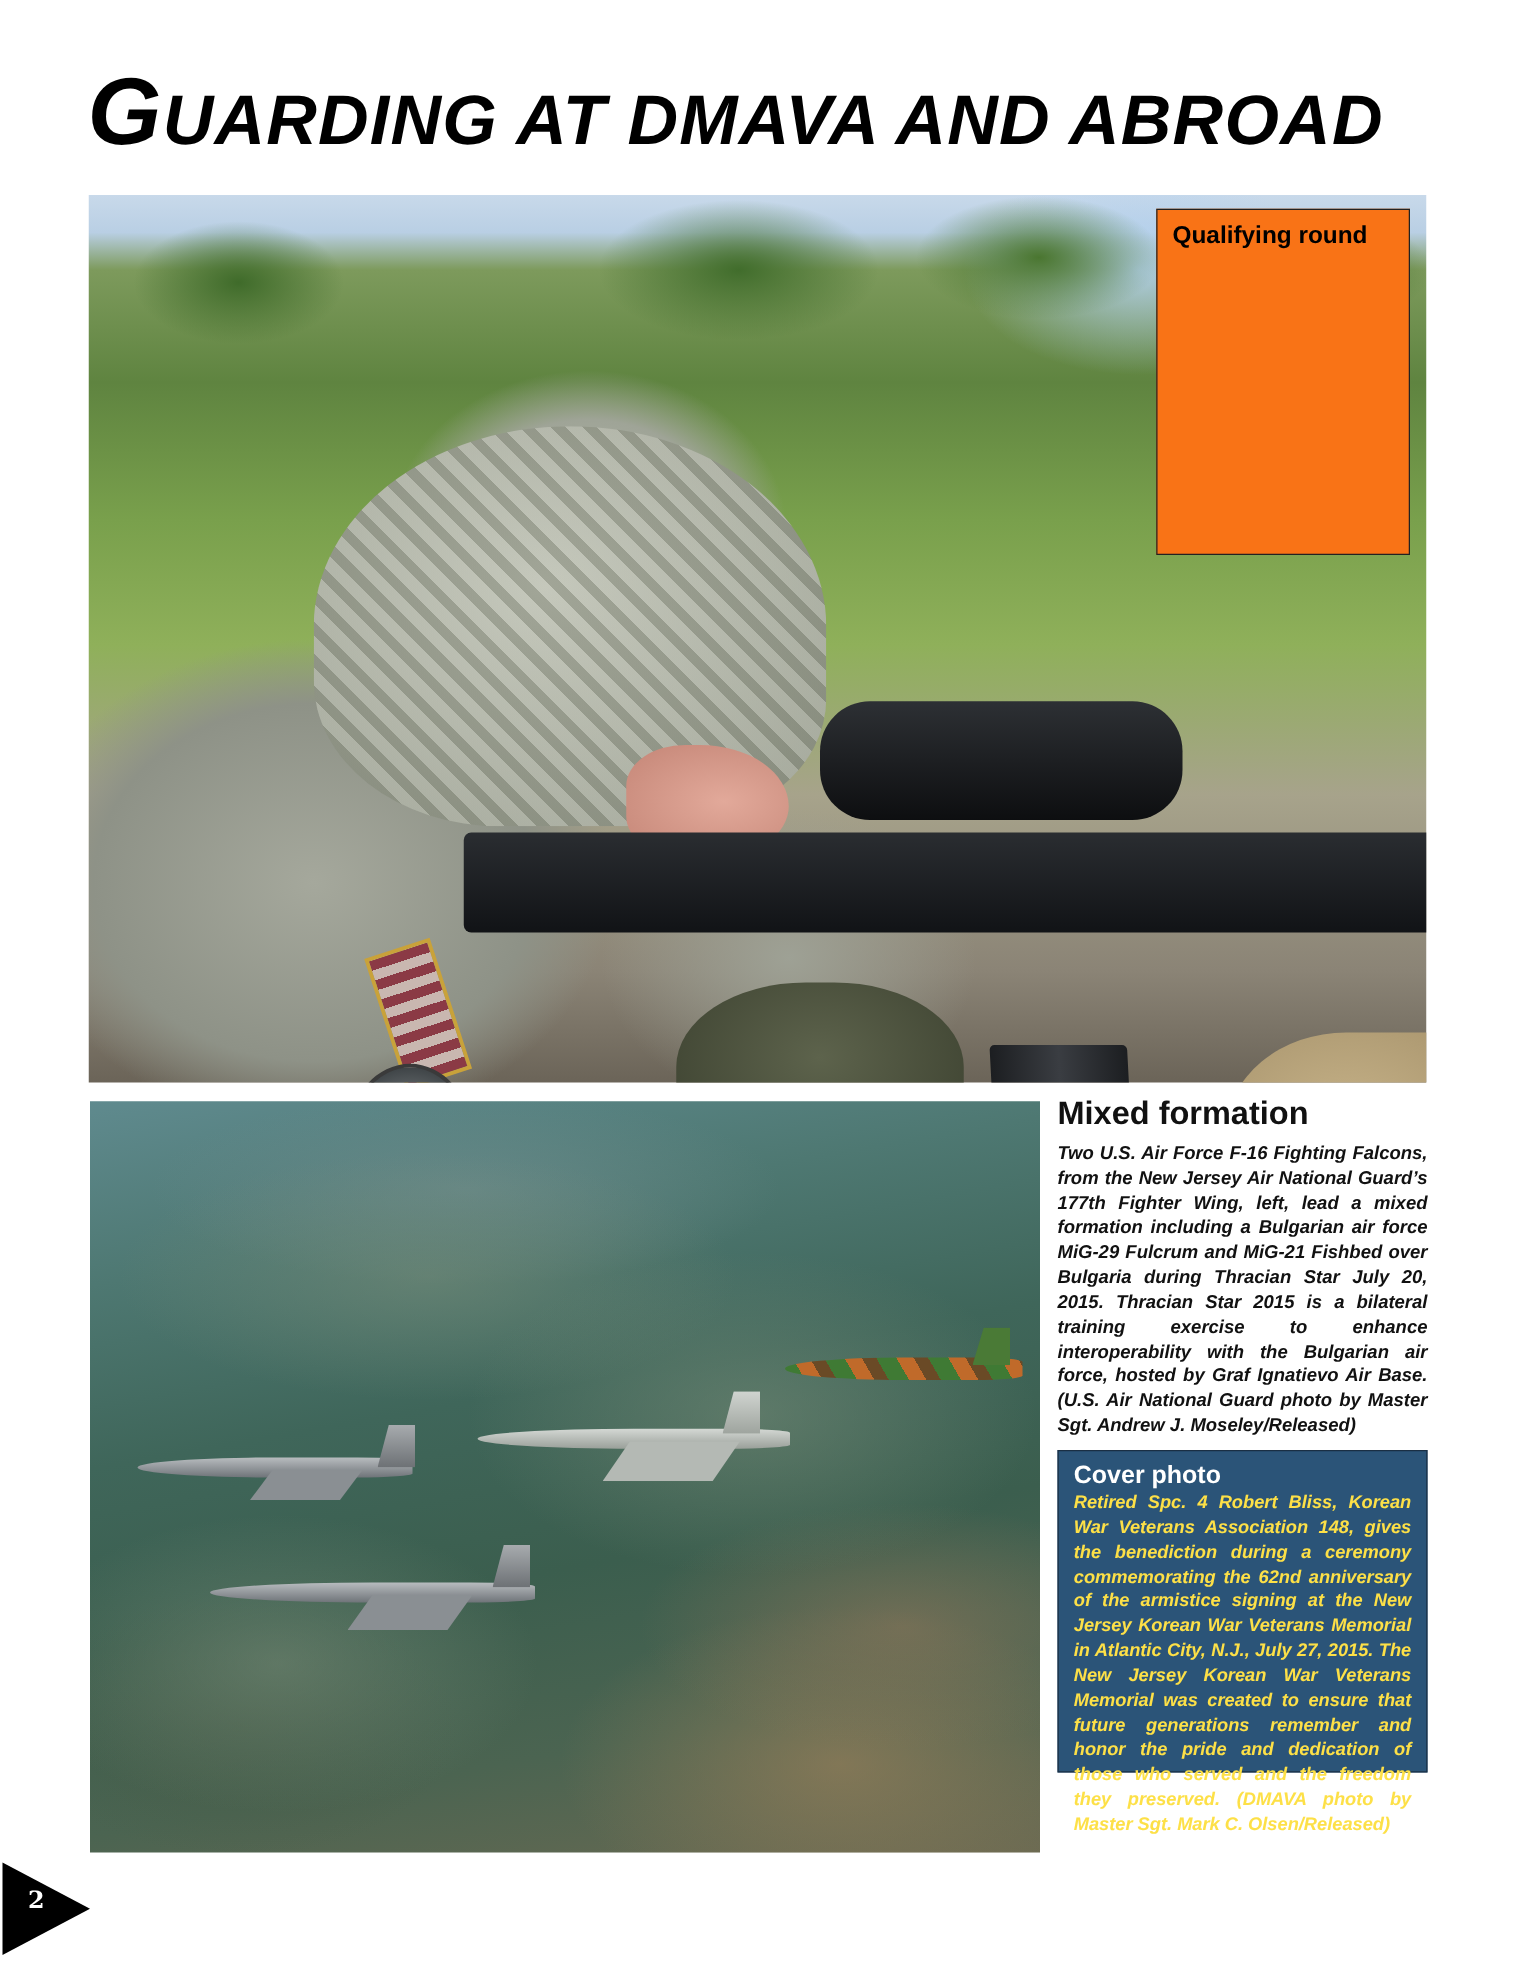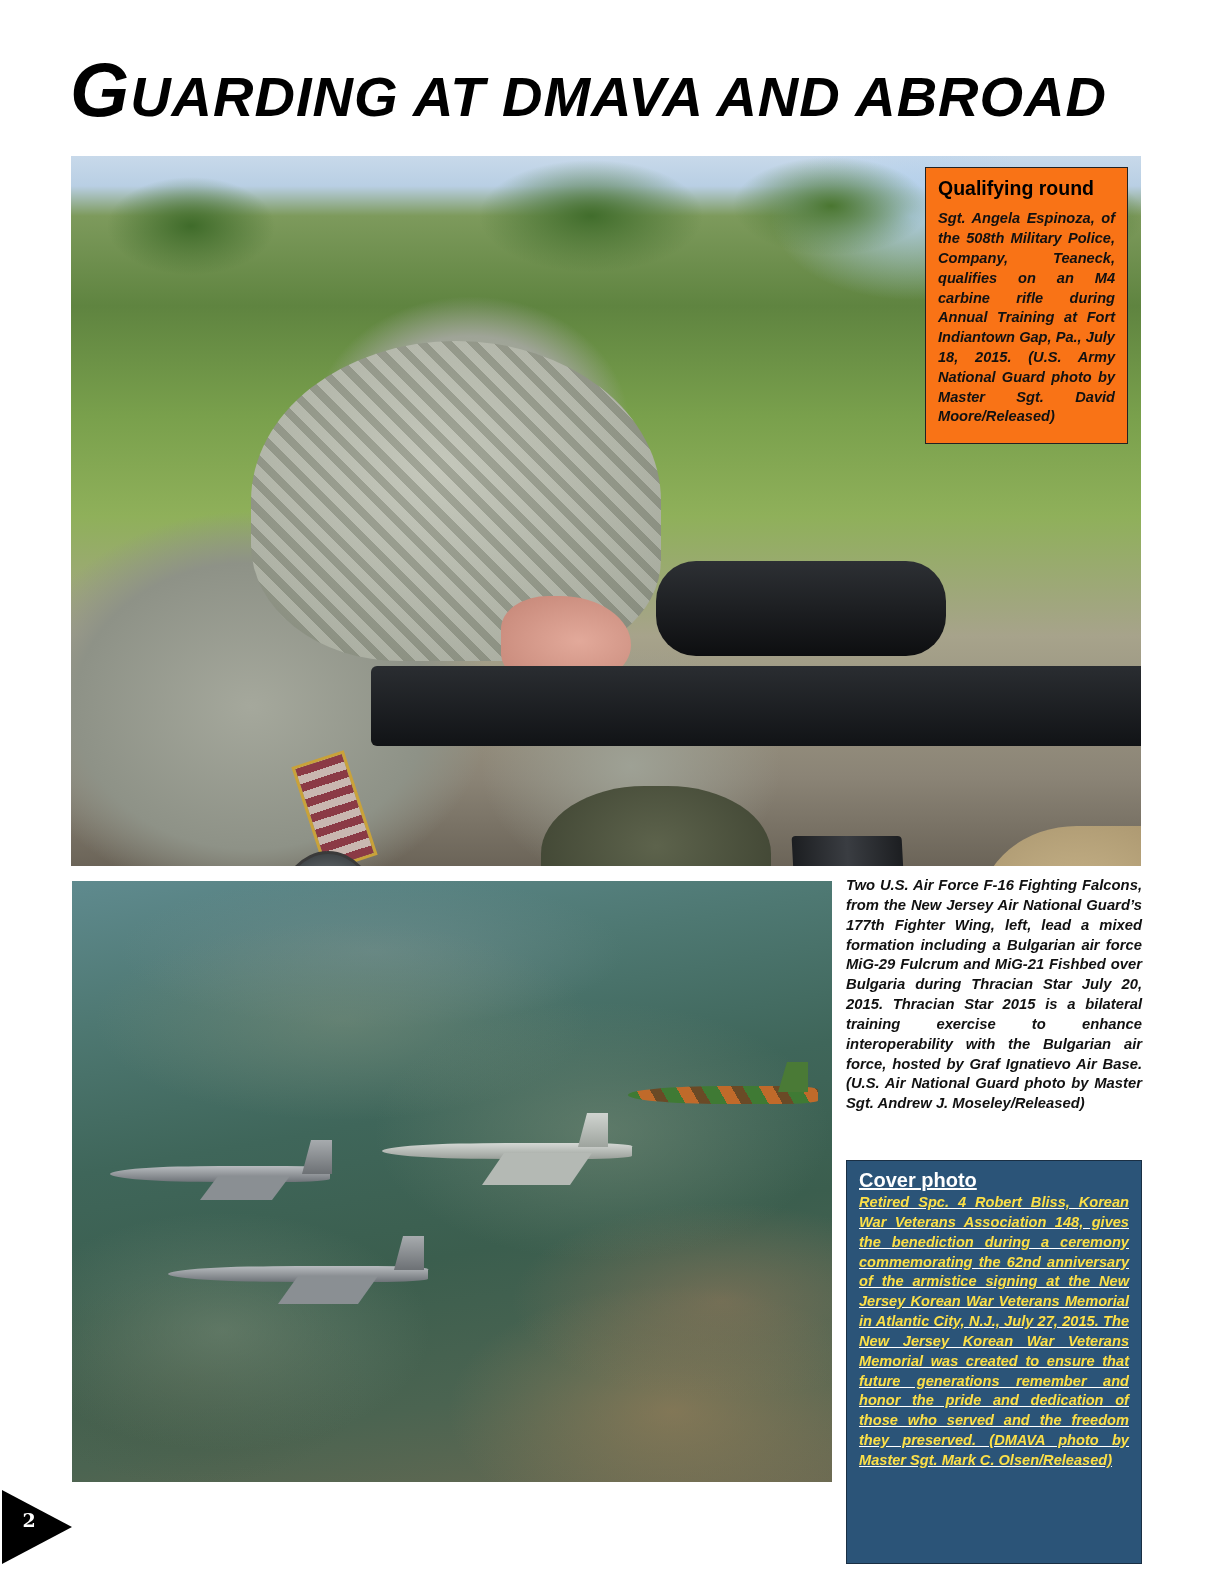--- a/index.html
+++ b/index.html
@@ -137,23 +137,23 @@
     .cap-mixed h2 {
       font-size: 26px; font-weight: bold; color: #111; line-height: 1.15; margin-bottom: 8px;
     }
     .cap-mixed p {
       font-size: 14.8px; font-weight: bold; font-style: italic; line-height: 19.85px;
       text-align: justify; color: #111;
     }
 
     
     .cap-cover {
-      position: absolute; left: 846px; top: 1160px; width: 296px; height: 404px;
+      position: absolute; left: 846px; top: 1160px; width: 296px; height: 258px;
       background: #2b5478; border: 1.5px solid #1a2f44;
-      padding: 8px 12px 6px 12px; color: #ffffff; text-decoration: underline;
+      padding: 8px 12px 6px 12px; color: #ffffff;
     }
     .cap-cover h2 {
       font-size: 20px; font-weight: bold; color: #ffffff; line-height: 1.1; margin-bottom: 2px;
     }
     .cap-cover p {
       font-size: 14.6px; font-weight: bold; font-style: italic; line-height: 19.85px;
       text-align: justify; color: #fde047;
     }
 
     
@@ -183,21 +183,20 @@
   <div class="magazine"></div>
   <div class="glove"></div>
 
   <div class="sandbag"></div>
   <div class="flag-patch"></div>
   <div class="unit-patch"></div>
 </div>
 
 <div class="cap-qual">
   <h2>Qualifying round</h2>
-  <p>Sgt. Angela Espinoza, of the 508th Military Police, Company, Teaneck, qualifies on an M4 carbine rifle during Annual Training at Fort Indiantown Gap, Pa., July 18, 2015. (U.S. Army National Guard photo by Master Sgt. David Moore/Released)</p>
 </div>
 
 <div class="photo-bottom">
   <div class="ridge" style="left:20px;top:40px;width:500px;height:200px;"></div>
   <div class="ridge" style="left:300px;top:120px;width:460px;height:260px;"></div>
   <div class="ridge" style="left:-60px;top:330px;width:420px;height:240px;"></div>
 
   <div class="jet" style="left:38px;top:285px;">
     <div class="body" style="width:220px;"></div>
     <div class="tail" style="left:192px;top:-26px;"></div>
@@ -216,20 +215,21 @@
     <div style="position:absolute;left:100px;top:10px;width:110px;height:32px;background:#b4b9b4;clip-path:polygon(20% 0,100% 0,80% 100%,0 100%);"></div>
   </div>
 
   <div class="jet" style="left:556px;top:205px;">
     <div class="body" style="width:190px;height:18px;background:repeating-linear-gradient(60deg,#3f7a34 0 14px,#c06a2a 14px 26px,#6a4a26 26px 36px);"></div>
     <div class="tail" style="left:150px;top:-24px;width:30px;height:30px;background:#4a7a36;"></div>
   </div>
 </div>
 
 <div class="cap-mixed">
+  <h2>Mixed formation</h2>
   <p>Two U.S. Air Force F-16 Fighting Falcons, from the New Jersey Air National Guard’s 177th Fighter Wing, left, lead a mixed formation including a Bulgarian air force MiG-29 Fulcrum and MiG-21 Fishbed over Bulgaria during Thracian Star July 20, 2015. Thracian Star 2015 is a bilateral training exercise to enhance interoperability with the Bulgarian air force, hosted by Graf Ignatievo Air Base. (U.S. Air National Guard photo by Master Sgt. Andrew J. Moseley/Released)</p>
 </div>
 
 <div class="cap-cover">
   <h2>Cover photo</h2>
   <p>Retired Spc. 4 Robert Bliss, Korean War Veterans Association 148, gives the benediction during a ceremony commemorating the 62nd anniversary of the armistice signing at the New Jersey Korean War Veterans Memorial in Atlantic City, N.J., July 27, 2015. The New Jersey Korean War Veterans Memorial was created to ensure that future generations remember and honor the pride and dedication of those who served and the freedom they preserved. (DMAVA photo by Master Sgt. Mark C. Olsen/Released)</p>
 </div>
 
 <div class="page-marker"></div>
 <div class="page-num">2</div>

